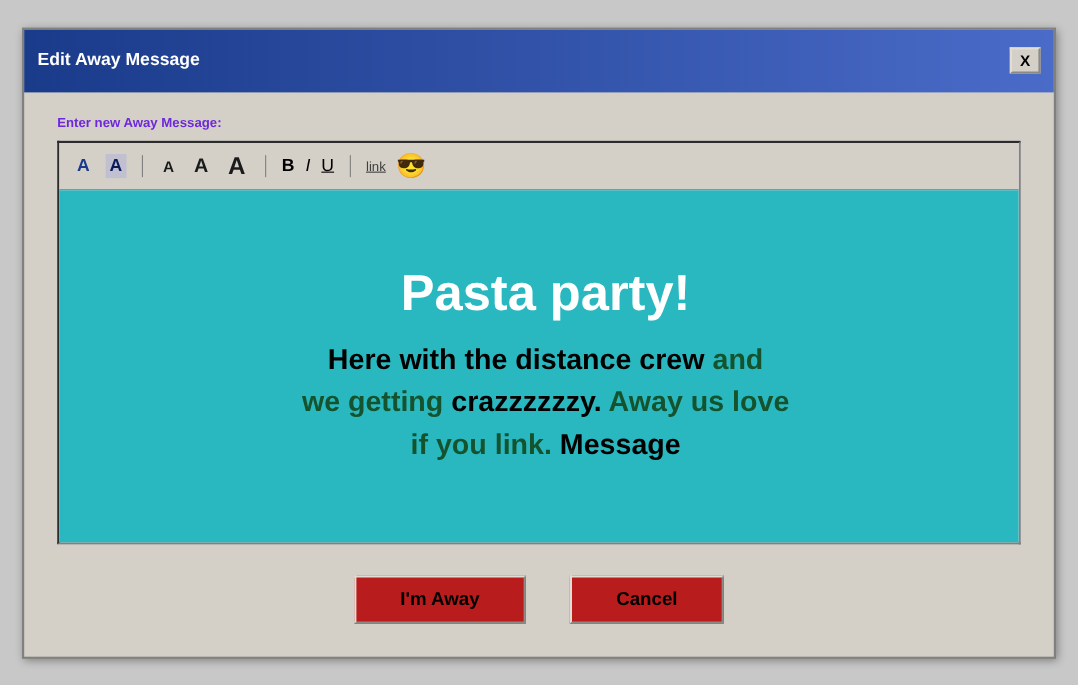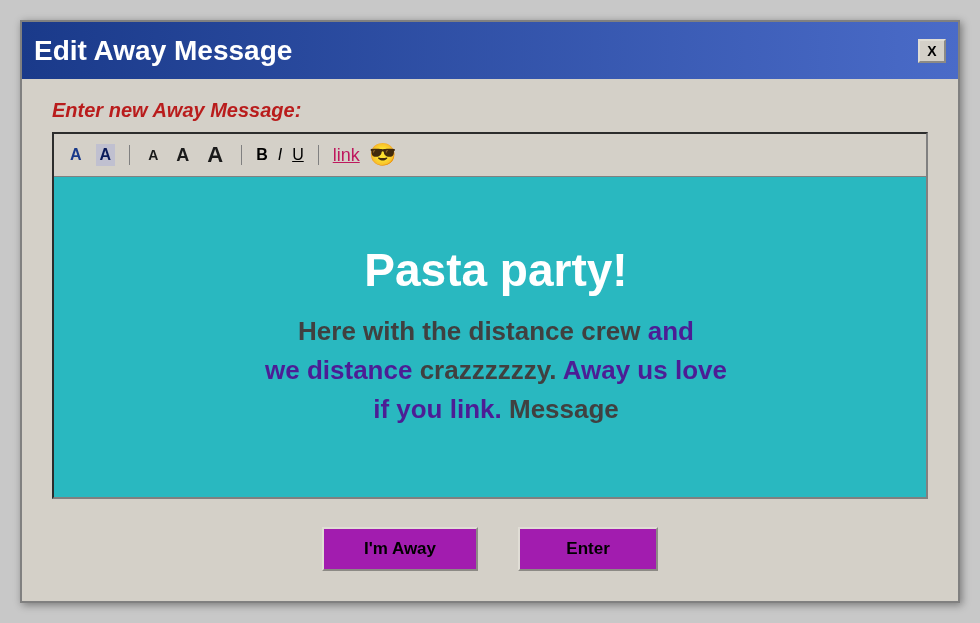--- a/index.html
+++ b/index.html
@@ -29,21 +29,21 @@
       background: linear-gradient(to right, #1a3a8a, #4a6bc8);
       padding: 8px 12px;
       display: flex;
       align-items: center;
       justify-content: space-between;
       height: 57px;
     }
 
     .title-bar-text {
       color: white;
-      font-size: 28px;
+      font-size: 16px;
       font-weight: bold;
       font-family: Arial, sans-serif;
     }
 
     .close-button {
       background: #d4d0c8;
       border: 2px outset #e0ddd5;
       width: 28px;
       height: 24px;
       font-weight: bold;
@@ -53,25 +53,24 @@
       align-items: center;
       justify-content: center;
       font-family: Arial, sans-serif;
     }
 
     .dialog-body {
       padding: 20px 30px 30px 30px;
     }
 
     .label {
-      font-size: 20px;
+      font-size: 12px;
       font-weight: bold;
       margin-bottom: 10px;
-      color: #b91c1c;
-      font-style: italic;
+      color: #6d28d9;
     }
 
     .editor-container {
       border: 2px inset #808080;
       background: #fff;
     }
 
     .toolbar {
       background: #d4d0c8;
       border-bottom: 1px solid #808080;
@@ -100,21 +99,21 @@
     .toolbar-separator {
       width: 1px;
       height: 20px;
       background: #808080;
       margin: 0 4px;
     }
 
     .bold-btn { font-weight: 900; font-size: 16px; color: #000; background: none; border: none; cursor: pointer; font-family: Arial, sans-serif; }
     .italic-btn { font-style: italic; font-size: 16px; color: #000; background: none; border: none; cursor: pointer; font-family: Arial, sans-serif; }
     .underline-btn { text-decoration: underline; font-size: 16px; color: #000; background: none; border: none; cursor: pointer; font-family: Arial, sans-serif; }
-    .link-btn { color: #be185d; text-decoration: underline; font-size: 18px; background: none; border: none; cursor: pointer; font-family: Arial, sans-serif; }
+    .link-btn { color: #404040; text-decoration: underline; font-size: 12px; background: none; border: none; cursor: pointer; font-family: Arial, sans-serif; }
 
     .emoji-btn {
       font-size: 22px;
       background: none;
       border: none;
       cursor: pointer;
     }
 
     .message-area {
       background: #29b8c0;
@@ -140,36 +139,36 @@
     }
 
     .msg-body {
       font-size: 26px;
       font-weight: bold;
       line-height: 1.5;
       color: white;
     }
 
     .msg-body .yellow {
-      color: #404040;
+      color: #000000;
     }
 
     .msg-body .white {
-      color: #4c1d95;
+      color: #14532d;
     }
 
     .button-row {
       display: flex;
       justify-content: center;
       gap: 40px;
       margin-top: 28px;
     }
 
     .action-button {
-      background: #a21caf;
+      background: #b91c1c;
       border: 2px outset #e0ddd5;
       padding: 10px 40px;
       font-size: 17px;
       font-weight: bold;
       cursor: pointer;
       font-family: Arial, sans-serif;
       min-width: 140px;
     }
   </style>
 </head>
@@ -200,26 +199,26 @@
         <button class="link-btn">link</button>
         <button class="emoji-btn">😎</button>
       </div>
 
       <div class="message-area">
         <div class="message-content">
           <div class="msg-title">Pasta party!</div>
           <div class="msg-body">
             <span class="yellow">Here with the distance crew</span><span class="white"> and</span>
             <br>
-            <span class="white">we distance </span><span class="yellow">crazzzzzzy.</span><span class="white"> Away us love</span>
+            <span class="white">we getting </span><span class="yellow">crazzzzzzy.</span><span class="white"> Away us love</span>
             <br>
             <span class="white">if you link. </span><span class="yellow">Message</span>
           </div>
         </div>
       </div>
     </div>
 
     <div class="button-row">
       <button class="action-button">I'm Away</button>
-      <button class="action-button">Enter</button>
+      <button class="action-button">Cancel</button>
     </div>
   </div>
 </div>
 
 </body></html>

